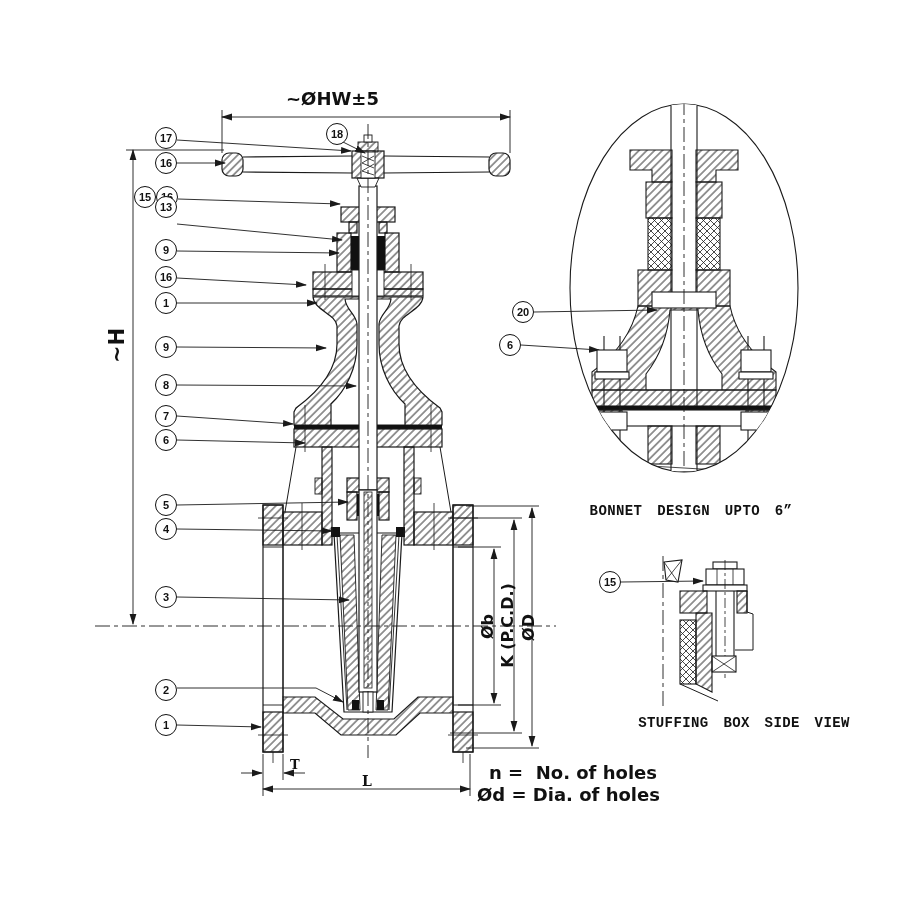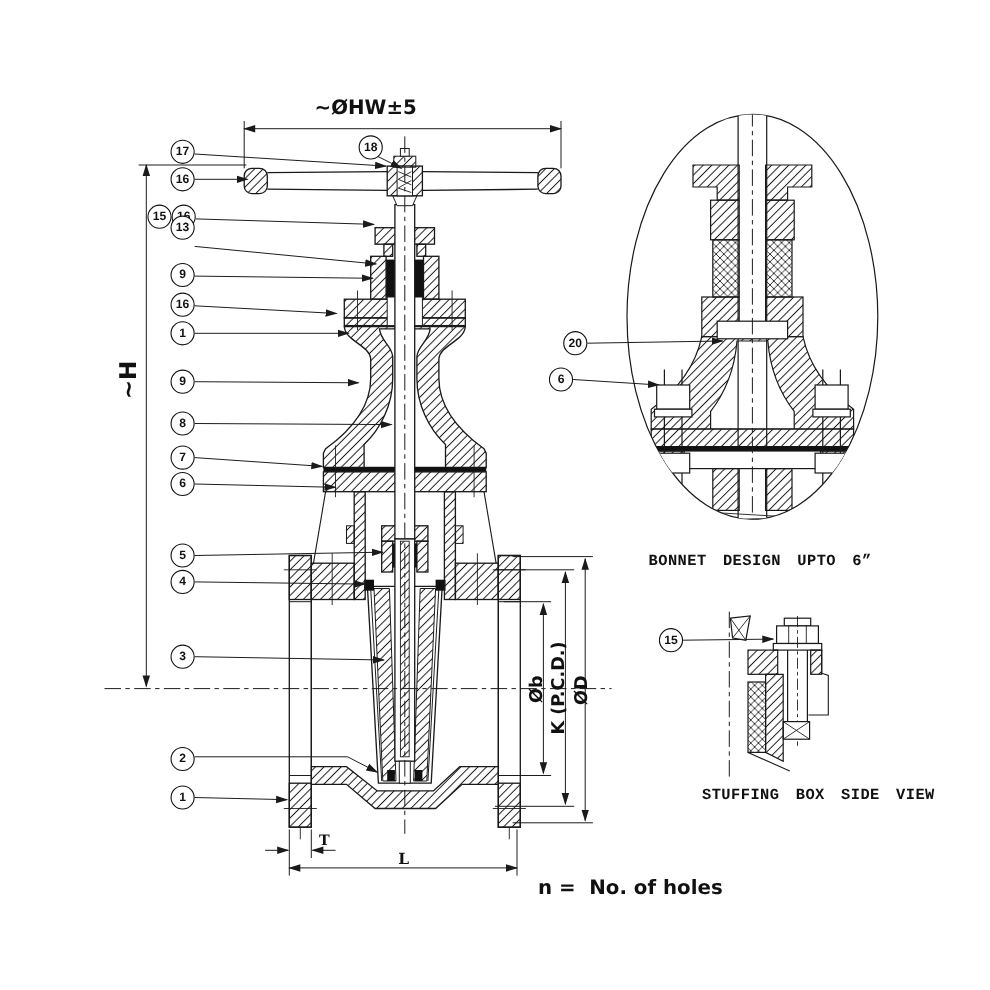--- a/index.html
+++ b/index.html
@@ -5,21 +5,21 @@
   html,body{margin:0;padding:0;background:#fff;}
   .canvas{position:relative;width:900px;height:900px;background:#ffffff;overflow:hidden;
           font-family:"DejaVu Sans", sans-serif;color:#1a1a1a;}
   svg{position:absolute;left:0;top:0;}
   .lbl{position:absolute;color:#111;font-weight:bold;white-space:pre;}
   .dimlbl{font-family:"DejaVu Sans", sans-serif;}
   .serif{font-family:"DejaVu Serif", serif;}
   .vlabel{transform:rotate(-90deg);transform-origin:center;text-align:center;display:block;}
   .caption{font-family:Liberation Mono, monospace;font-weight:bold;font-size:14px;
            text-align:center;word-spacing:6px;letter-spacing:.4px;}
-  .note{font-size:18px;font-weight:bold;white-space:pre;margin-top:35px;}
+  .note{font-size:18px;font-weight:bold;white-space:pre;}
   .co{position:absolute;width:22px;height:22px;border:1.6px solid #111;border-radius:50%;
       background:#fff;display:flex;align-items:center;justify-content:center;
       font-family:Liberation Sans, sans-serif;font-weight:bold;font-size:11px;color:#111;box-sizing:border-box;}
 </style>
 </head>
 <body>
 
 <div class="canvas">
 
 <svg width="900" height="900" viewBox="0 0 900 900">
@@ -281,20 +281,21 @@
 
   <span class="lbl dimlbl" style="left:286px;top:88px;width:160px;text-align:left;font-size:18px;">~ØHW±5</span>
   <span class="lbl dimlbl vlabel" style="left:100px;top:334px;width:34px;font-size:21px;">~H</span>
   <span class="lbl dimlbl vlabel" style="left:471px;top:617px;width:32px;font-size:16px;">Øb</span>
   <span class="lbl dimlbl vlabel" style="left:463px;top:616px;width:88px;font-size:16px;left:463px;">K (P.C.D.)</span>
   <span class="lbl dimlbl vlabel" style="left:512px;top:618px;width:32px;font-size:16px;">ØD</span>
   <span class="lbl serif" style="left:290px;top:757px;font-size:13px;">T</span>
   <span class="lbl serif" style="left:362px;top:773px;font-size:14px;">L</span>
 
   <span class="lbl note" style="left:489px;top:762px;">n =  No. of holes</span>
+  <span class="lbl note" style="left:477px;top:784px;">Ød = Dia. of holes</span>
 
   <span class="lbl caption" style="left:575px;top:503px;width:232px;">BONNET DESIGN UPTO 6”</span>
   <span class="lbl caption" style="left:591px;top:715px;width:232px;margin-left:37px;">STUFFING BOX SIDE VIEW</span>
 
   <div class="co" style="left:155px;top:127px">17</div>
   <div class="co" style="left:155px;top:152px">16</div>
   <div class="co" style="left:134px;top:186px">15</div>
   <div class="co" style="left:156px;top:186px">16</div>
   <div class="co" style="left:155px;top:196px">13</div>
   <div class="co" style="left:155px;top:239px">9</div>

